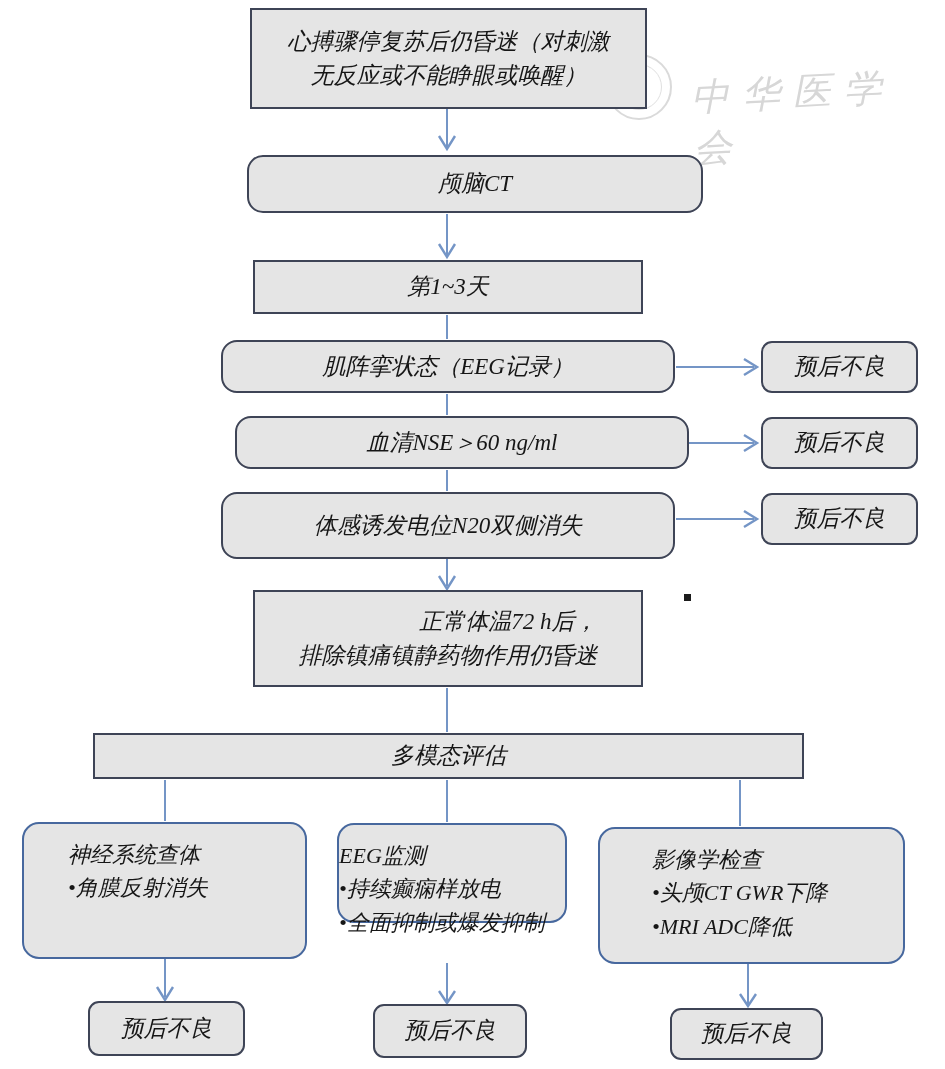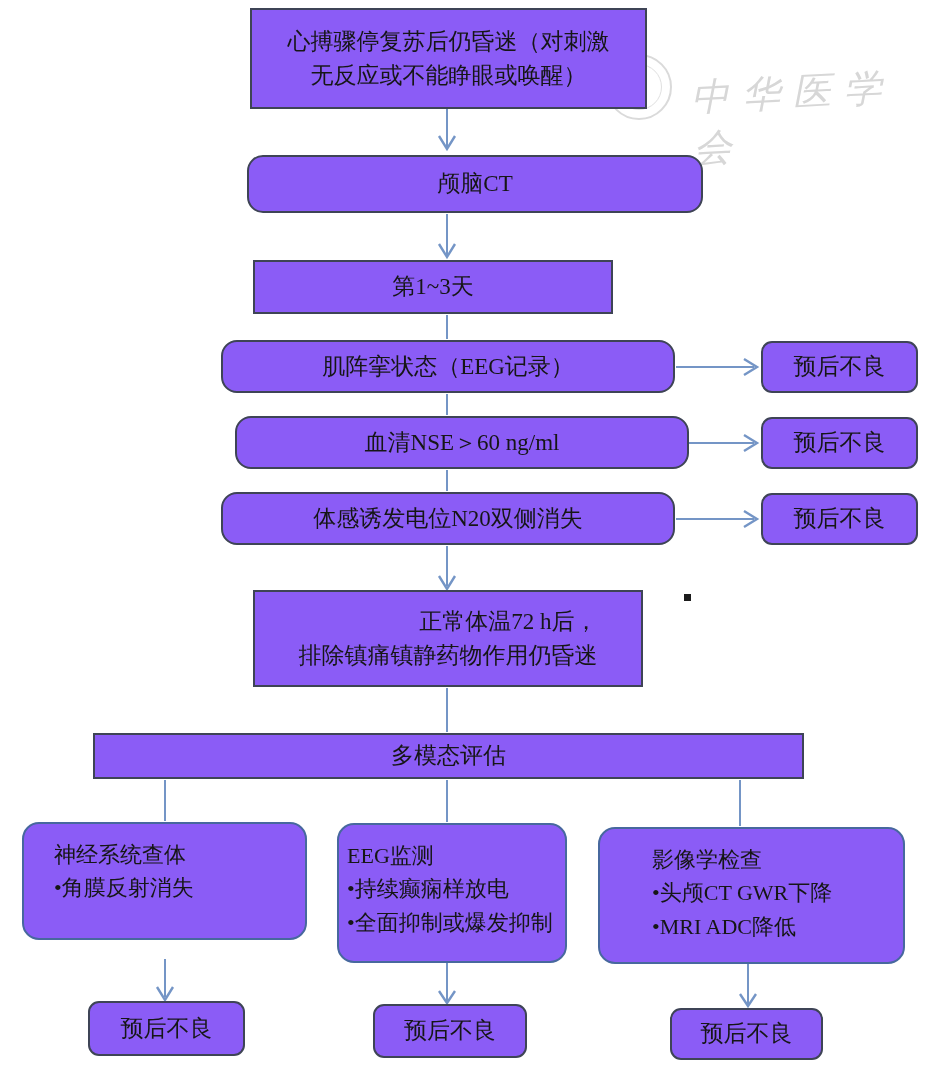--- a/index.html
+++ b/index.html
@@ -2,25 +2,26 @@
 <html><head>
 <meta charset="utf-8">
 <style>
   html,body{margin:0;padding:0;background:#fff;}
   #canvas{
     position:relative;width:945px;height:1069px;background:#ffffff;
     font-family:"Liberation Serif","DejaVu Serif",serif;
     color:#161616;overflow:hidden;
   }
   .box{
-    position:absolute;box-sizing:border-box;background:#8b5cf6;
+    position:absolute;box-sizing:border-box;background:#e5e5e5;
     border:2.5px solid #3e4456;
     display:flex;align-items:center;justify-content:center;
     text-align:center;font-size:23px;line-height:1.45;
     white-space:pre-line;
+    font-style:italic;
   }
   .rounded{border-radius:16px;}
   .rounded-sm{border-radius:11px;}
   .branch{
     border-color:#47689e;border-radius:17px;
     flex-direction:column;align-items:flex-start;justify-content:flex-start;
     text-align:left;font-size:22px;line-height:1.52;padding-top:14px;
   }
   .branch .bullet{display:block;}
   #connectors{position:absolute;left:0;top:0;pointer-events:none;}
@@ -90,43 +91,43 @@
       <line x1="676" y1="519" x2="754" y2="519"></line>
       <polyline points="744,511 757,519 744,527" stroke-width="2.4"></polyline>
     </g>
   </svg>
 
   <div class="box" style="left:250px;top:8px;width:397px;height:101px;">心搏骤停复苏后仍昏迷（对刺激
 无反应或不能睁眼或唤醒）</div>
 
   <div class="box rounded" style="left:247px;top:155px;width:456px;height:58px;">颅脑CT</div>
 
-  <div class="box" style="left:253px;top:260px;width:360px;height:54px;">第1~3天</div>
+  <div class="box" style="left:253px;top:260px;width:390px;height:54px;">第1~3天</div>
 
   <div class="box rounded" style="left:221px;top:340px;width:454px;height:53px;">肌阵挛状态（EEG记录）</div>
 
   <div class="box rounded" style="left:221px;top:416px;width:454px;height:53px;margin-left:14px;">血清NSE＞60 ng/ml</div>
 
-  <div class="box rounded" style="left:221px;top:492px;width:454px;height:53px;">体感诱发电位N20双侧消失</div>
+  <div class="box rounded" style="left:221px;top:492px;width:454px;height:67px;">体感诱发电位N20双侧消失</div>
 
   <div class="box" style="left:253px;top:590px;width:390px;height:97px;text-align:right;">正常体温72 h后，
 排除镇痛镇静药物作用仍昏迷</div>
 
   <div class="box" style="left:93px;top:733px;width:711px;height:46px;">多模态评估</div>
 
   <div class="box rounded-sm" style="left:761px;top:341px;width:157px;height:52px;">预后不良</div>
   <div class="box rounded-sm" style="left:761px;top:417px;width:157px;height:52px;">预后不良</div>
   <div class="box rounded-sm" style="left:761px;top:493px;width:157px;height:52px;">预后不良</div>
 
-  <div class="box branch" style="left:22px;top:822px;width:285px;height:118px;padding-left:30px;">
+  <div class="box branch" style="left:22px;top:822px;width:285px;height:137px;padding-left:44px;">
     <span>神经系统查体</span>
     <span class="bullet">•角膜反射消失</span>
   </div>
 
-  <div class="box branch" style="left:337px;top:823px;width:230px;height:140px;padding-left:8px;">
+  <div class="box branch" style="left:337px;top:823px;width:230px;height:100px;">
     <span>EEG监测</span>
     <span class="bullet">•持续癫痫样放电</span>
     <span class="bullet">•全面抑制或爆发抑制</span>
   </div>
 
   <div class="box branch" style="left:598px;top:827px;width:307px;height:137px;padding-left:52px;">
     <span>影像学检查</span>
     <span class="bullet">•头颅CT GWR下降</span>
     <span class="bullet">•MRI ADC降低</span>
   </div>

